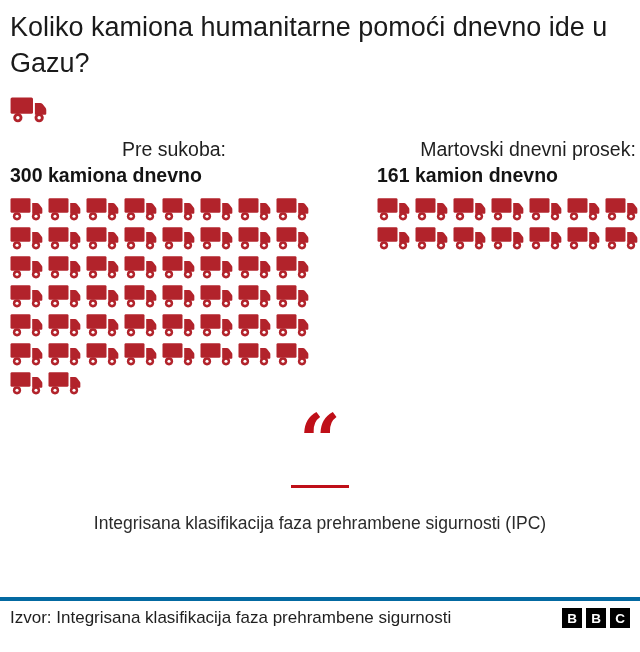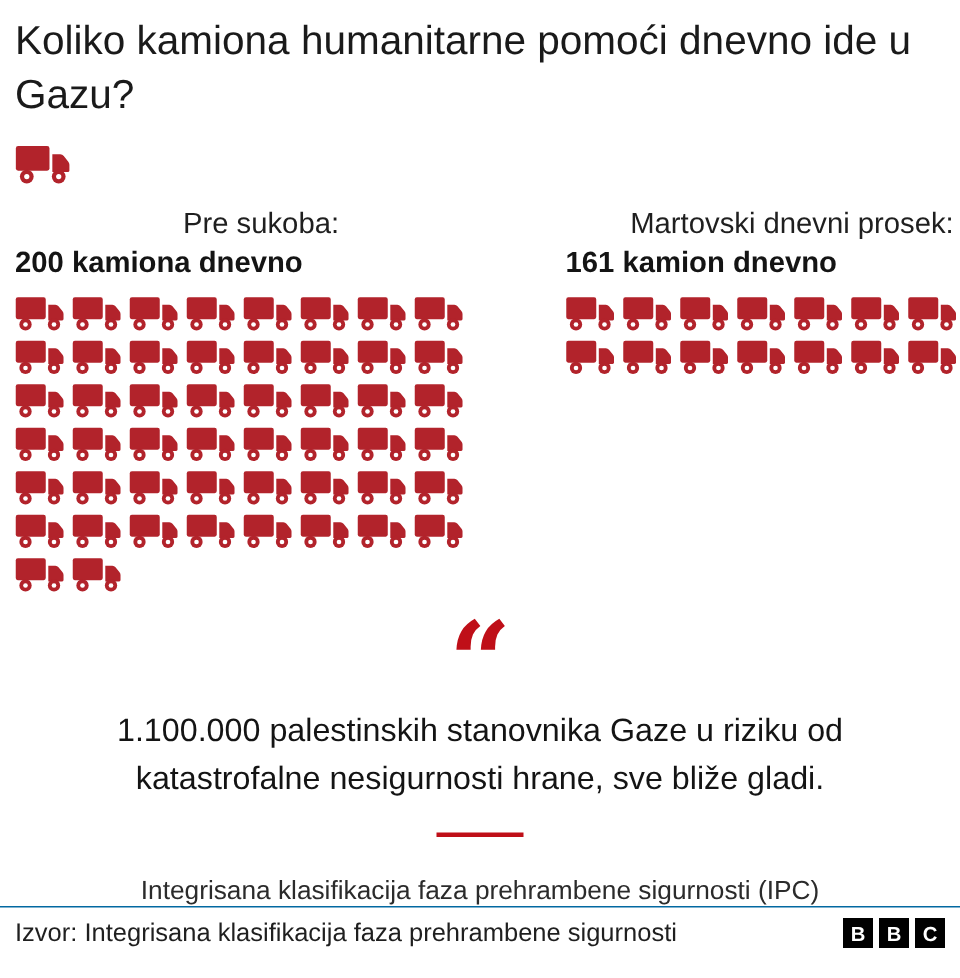--- a/index.html
+++ b/index.html
@@ -45,21 +45,21 @@
   .quote-text{
     font-size:21.5px;line-height:1.5;color:#141414;
     max-width:570px;margin:6px auto 0 auto;
   }
   .quote-divider{height:3px;width:58px;margin:20px auto 0 auto;}
   .attribution{
     text-align:center;font-size:17.5px;color:#2b2b2b;margin-top:25px;
   }
   .footer{
     margin-top:auto;
-    border-top:1px solid #0369a1;
+    border-top:4px solid #0369a1;
     padding:7px 10px 8px 10px;
     display:flex;align-items:center;justify-content:space-between;
   }
   .source{font-size:17px;color:#1f1f1f;}
   .bbc-logo{display:flex;gap:4px;}
   .bbc-block{
     width:20px;height:20px;background:#000;color:#fff;
     font-weight:bold;font-size:13.5px;
     display:flex;align-items:center;justify-content:center;
   }
@@ -82,21 +82,21 @@
           <circle cx="26" cy="19.3" r="4.1"></circle>
         </g>
         <circle cx="7" cy="19.3" r="1.55" fill="#fff"></circle>
         <circle cx="26" cy="19.3" r="1.55" fill="#fff"></circle>
       </svg>
     </div>
 
     <div class="columns">
       <div class="col-left">
         <div class="col-label">Pre sukoba:</div>
-        <div class="col-value">200 kamiona dnevno</div>
+        <div class="col-value">300 kamiona dnevno</div>
         <div class="truck-grid">
   <svg width="33" height="24" viewBox="0 0 33 24" xmlns="http://www.w3.org/2000/svg">
     <g fill="#b2232b">
       <rect x="0.5" y="1.2" width="20" height="14.6" rx="1.4"></rect>
       <path d="M22.2 6.1 h4.7 a2.7 2.7 0 0 1 2.1 1 l2.7 3.4 a3 3 0 0 1 .65 1.85 v3.35 a0.95 0.95 0 0 1 -0.95 0.95 h-9.2 z"></path>
       <circle cx="7" cy="19.3" r="4.1"></circle>
       <circle cx="26" cy="19.3" r="4.1"></circle>
     </g>
     <circle cx="7" cy="19.3" r="1.55" fill="#fff"></circle>
     <circle cx="26" cy="19.3" r="1.55" fill="#fff"></circle>
@@ -818,21 +818,20 @@
         <rect x="1.7" y="19.4" width="5.2" height="4.4" rx="1.2"></rect>
       </g>
     </svg>
   </span>
 </div>
       </div>
     </div>
 
     <div class="quote-section">
       <span class="quote-mark" style="color: rgb(191, 15, 24);">“</span>
-      <div class="quote-text">1.100.000 palestinskih stanovnika Gaze u riziku od katastrofalne nesigurnosti hrane, sve bliže gladi.</div>
       <div class="quote-divider" style="background: rgb(191, 15, 24);"></div>
       <div class="attribution">Integrisana klasifikacija faza prehrambene sigurnosti  (IPC)</div>
     </div>
 
   </div>
 
   <div class="footer">
     <span class="source">Izvor: Integrisana klasifikacija faza prehrambene sigurnosti</span>
     <span class="bbc-logo">
       <span class="bbc-block">B</span>

